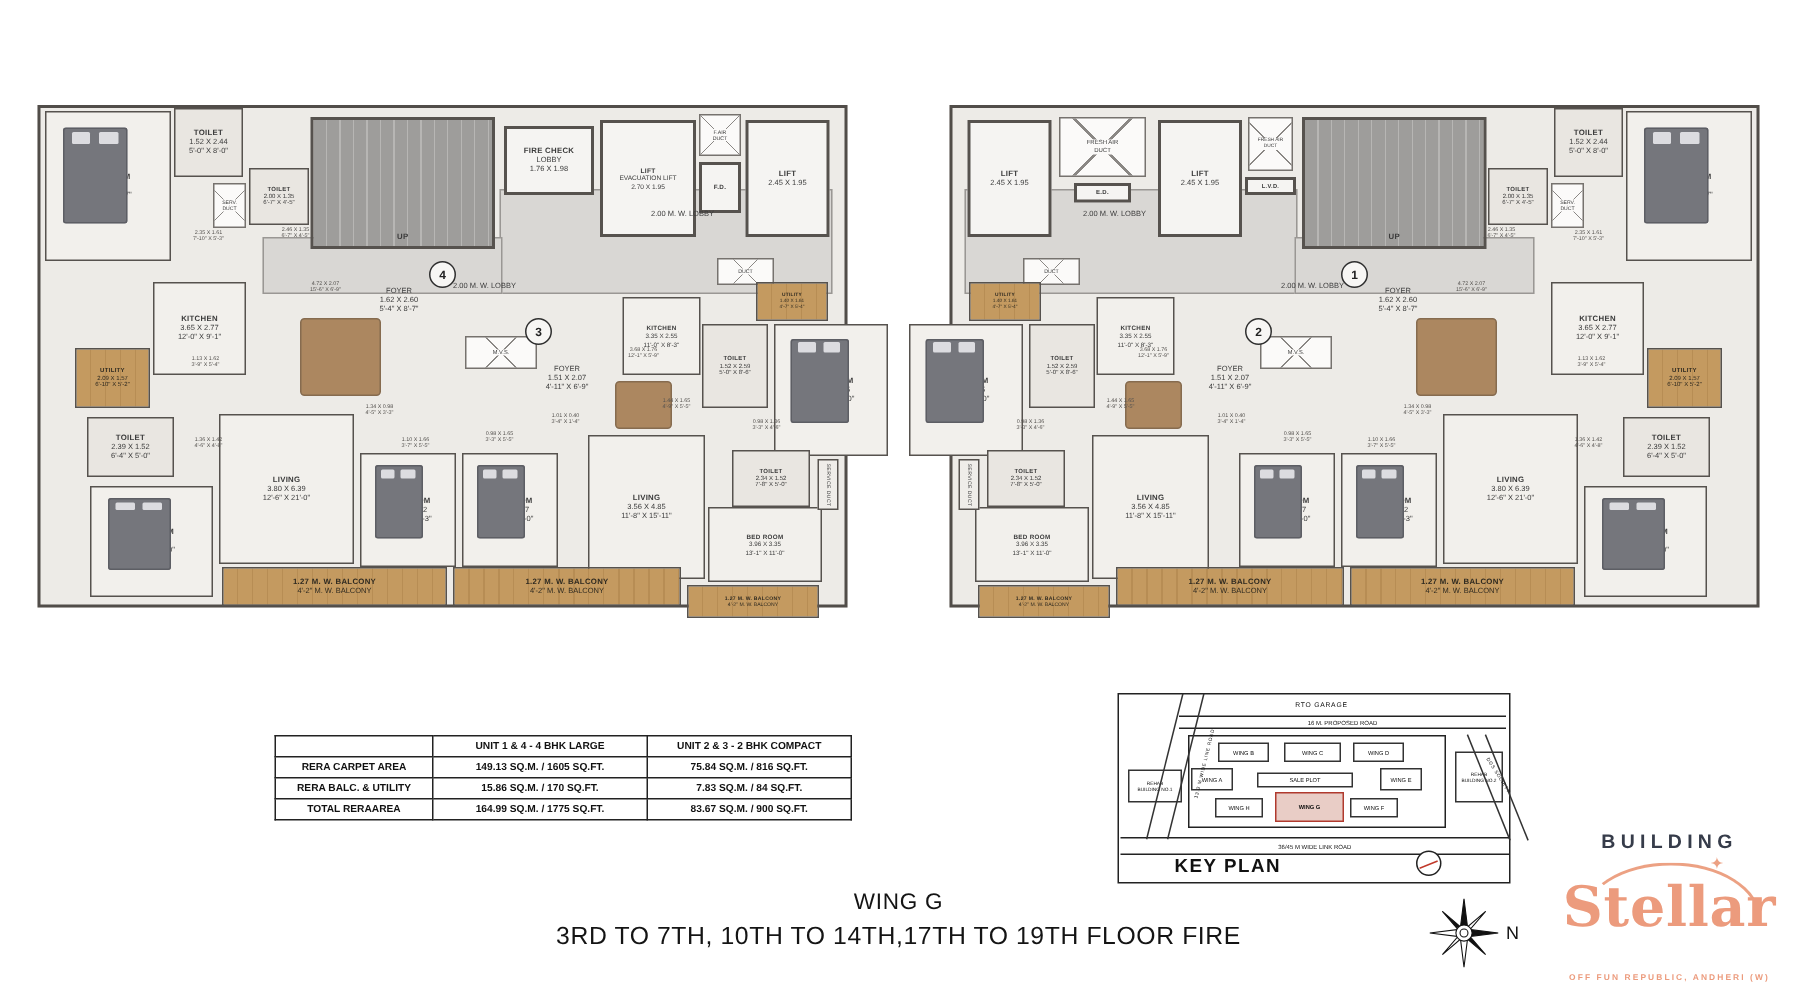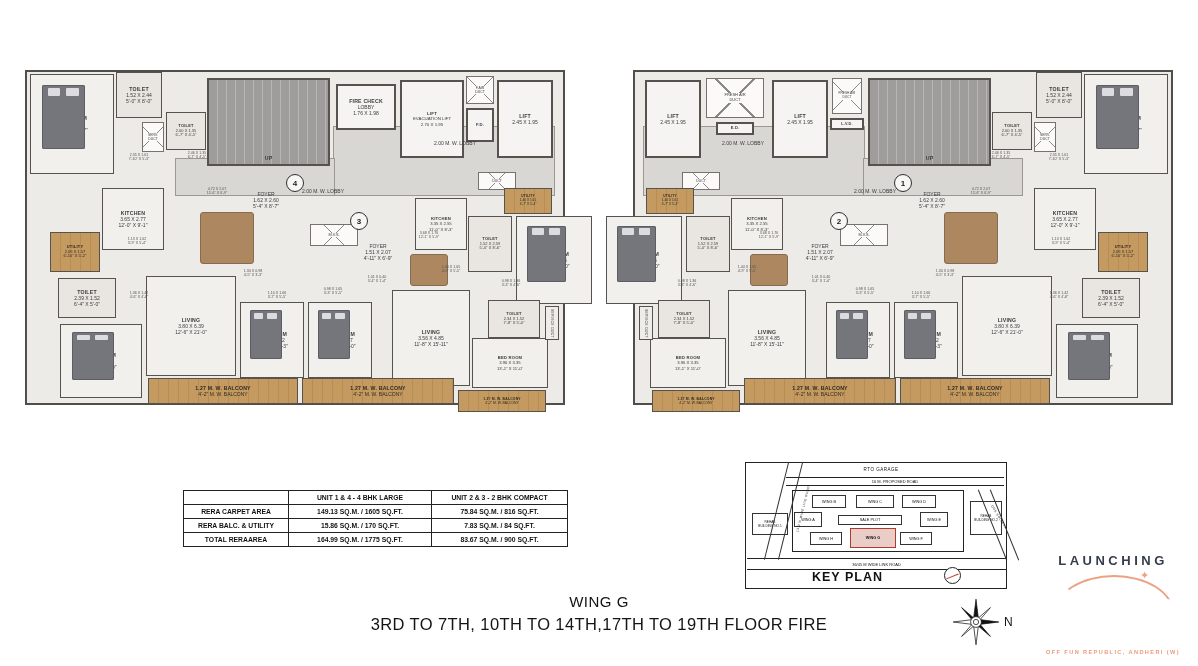--- a/index.html
+++ b/index.html
@@ -574,21 +574,21 @@
         <div>REHAB</div>
         <div>BUILDING NO.2</div>
       </div>
       <div class="abs kp-roadh" style="left: 1px; top: 95px; width: 259px; height: 12px;">36/45 M WIDE LINK ROAD</div>
       <div class="abs kp-line" style="left: 30px; top: -2px; width: 1px; height: 100px; transform: rotate(14deg); transform-origin: center center;"></div>
       <div class="abs kp-line" style="left: 44px; top: -2px; width: 1px; height: 100px; transform: rotate(14deg); transform-origin: center center;"></div>
       <div class="abs kp-line" style="left: 246px; top: 24px; width: 1px; height: 76px; transform: rotate(-22deg); transform-origin: center center;"></div>
       <div class="abs kp-line" style="left: 258px; top: 24px; width: 1px; height: 76px; transform: rotate(-22deg); transform-origin: center center;"></div>
       <div class="abs kp-text" style="left: 22px; top: 42px; width: 70px; height: 8px; font-size: 3.2px; transform: rotate(-76deg); transform-origin: center center;">13.3 M WIDE LINE ROAD</div>
       <div class="abs kp-text" style="left: 228px; top: 50px; width: 50px; height: 8px; font-size: 3.2px; transform: rotate(58deg); transform-origin: center center;">DGS SOCIETY</div>
-      <div class="abs kp-text kp-big" style="left: 66px; top: 104px; width: 110px; height: 20px;">KEY PLAN</div>
+      <div class="abs kp-text kp-big" style="left: 37px; top: 104px; width: 110px; height: 20px;">KEY PLAN</div>
       <div class="abs kpc" style="left: 198px; top: 104px; width: 17px; height: 17px;">
         <div class="kpneedle"></div>
       </div>
     </div>
 
   <div id="wing-title" class="title-line">WING G</div>
   <div id="floors-title" class="title-line">3RD TO 7TH, 10TH TO 14TH,17TH TO 19TH FLOOR FIRE</div>
 
   <div id="compass">
     <svg width="48" height="48" viewBox="0 0 40 40">
@@ -602,21 +602,22 @@
         <polygon points="8,32 17,21.5 18.5,23" fill="#fff"></polygon>
         <polygon points="32,32 23,21.5 21.5,23" fill="#111"></polygon>
         <circle cx="20" cy="20" r="4.5" fill="#fff"></circle>
         <circle cx="20" cy="20" r="2.2" fill="#fff"></circle>
       </g>
     </svg>
     <span id="compass-n">N</span>
   </div>
 
   <div id="logo">
-    <div id="logo-launching">LAUNCHING</div>
+    <div id="logo-launching">BUILDING</div>
     <div id="logo-arcwrap">
       <div id="logo-arc"></div>
       <div id="logo-star">✦</div>
+      <div id="logo-name">Stellar</div>
     </div>
     <div id="logo-tagline">OFF FUN REPUBLIC, ANDHERI (W)</div>
   </div>
 
 </div>
 
 </body></html>

